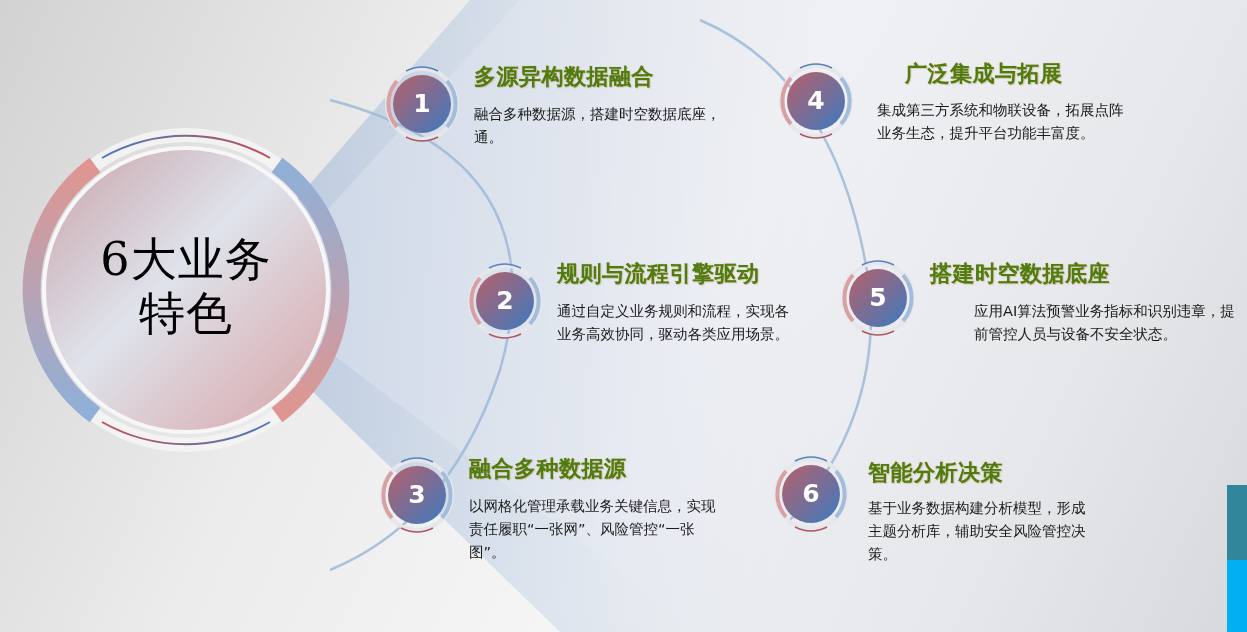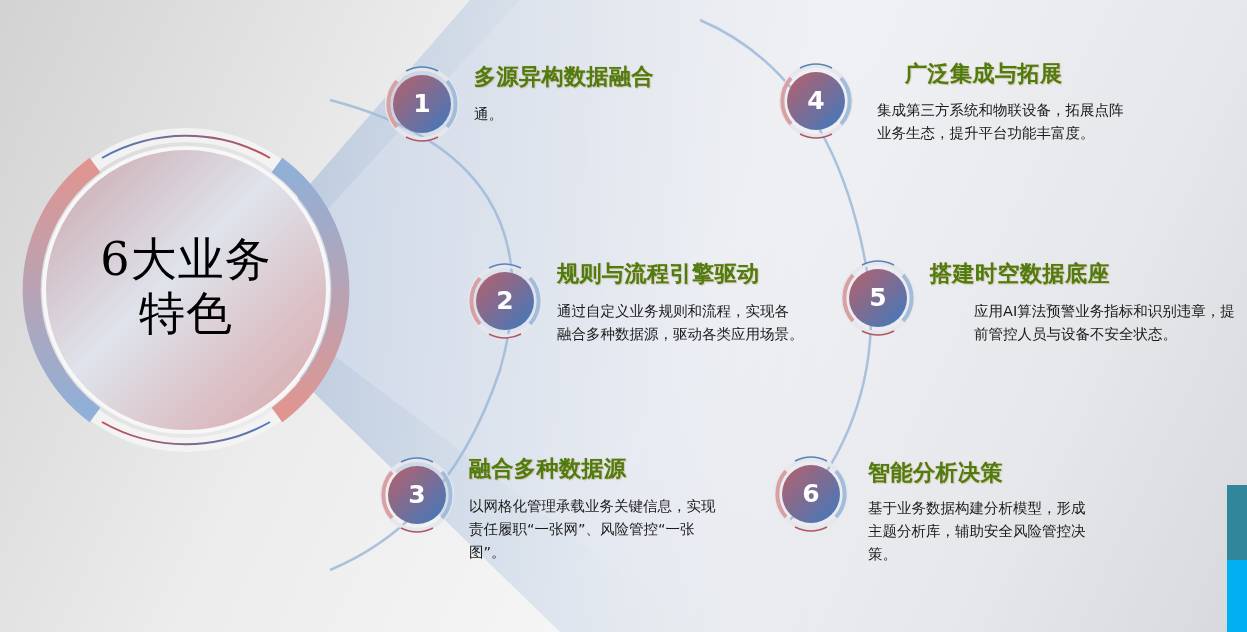--- a/index.html
+++ b/index.html
@@ -99,20 +99,21 @@
     <path d="M 13 15 A 35 35 0 0 0 13 61" fill="none" stroke="#d9a0a4" stroke-width="4"></path>
     <path d="M 63 15 A 35 35 0 0 1 63 61" fill="none" stroke="#a3bcd9" stroke-width="4"></path>
     <path d="M 22 5 A 36 36 0 0 1 54 5" fill="none" stroke="#5a82bb" stroke-width="1.5"></path>
     <path d="M 22 71 A 36 36 0 0 0 54 71" fill="none" stroke="#b05562" stroke-width="1.5"></path>
     <circle cx="38" cy="38" r="29" fill="url(#bf1)"></circle>
   </svg>
   <div class="badge-num">1</div>
 </div>
 <div class="feat-title" style="left:474px;top:62px;">多源异构数据融合</div>
 <div class="feat-desc" style="left:474px;top:103px;">
+  <div>融合多种数据源，搭建时空数据底座，</div>
   <div>通。</div>
 </div>
 
 <div class="badge" style="left:467px;top:263px;">
   <svg width="76" height="76" viewBox="0 0 76 76">
     <defs>
       <linearGradient id="bf2" x1="0" y1="0" x2="1" y2="1">
           <stop offset="0" stop-color="#b8606a"></stop>
           <stop offset="1" stop-color="#3c7ac0"></stop>
         </linearGradient>
@@ -122,21 +123,21 @@
     <path d="M 63 15 A 35 35 0 0 1 63 61" fill="none" stroke="#a3bcd9" stroke-width="4"></path>
     <path d="M 22 5 A 36 36 0 0 1 54 5" fill="none" stroke="#5a82bb" stroke-width="1.5"></path>
     <path d="M 22 71 A 36 36 0 0 0 54 71" fill="none" stroke="#b05562" stroke-width="1.5"></path>
     <circle cx="38" cy="38" r="29" fill="url(#bf2)"></circle>
   </svg>
   <div class="badge-num">2</div>
 </div>
 <div class="feat-title" style="left:557px;top:259px;">规则与流程引擎驱动</div>
 <div class="feat-desc" style="left:557px;top:300px;">
   <div>通过自定义业务规则和流程，实现各</div>
-  <div>融合多种数据源，驱动各类应用场景。</div>
+  <div>业务高效协同，驱动各类应用场景。</div>
 </div>
 
 <div class="badge" style="left:379px;top:457px;">
   <svg width="76" height="76" viewBox="0 0 76 76">
     <defs>
       <linearGradient id="bf3" x1="0" y1="0" x2="1" y2="1">
           <stop offset="0" stop-color="#b8606a"></stop>
           <stop offset="1" stop-color="#3c7ac0"></stop>
         </linearGradient>
     </defs>

